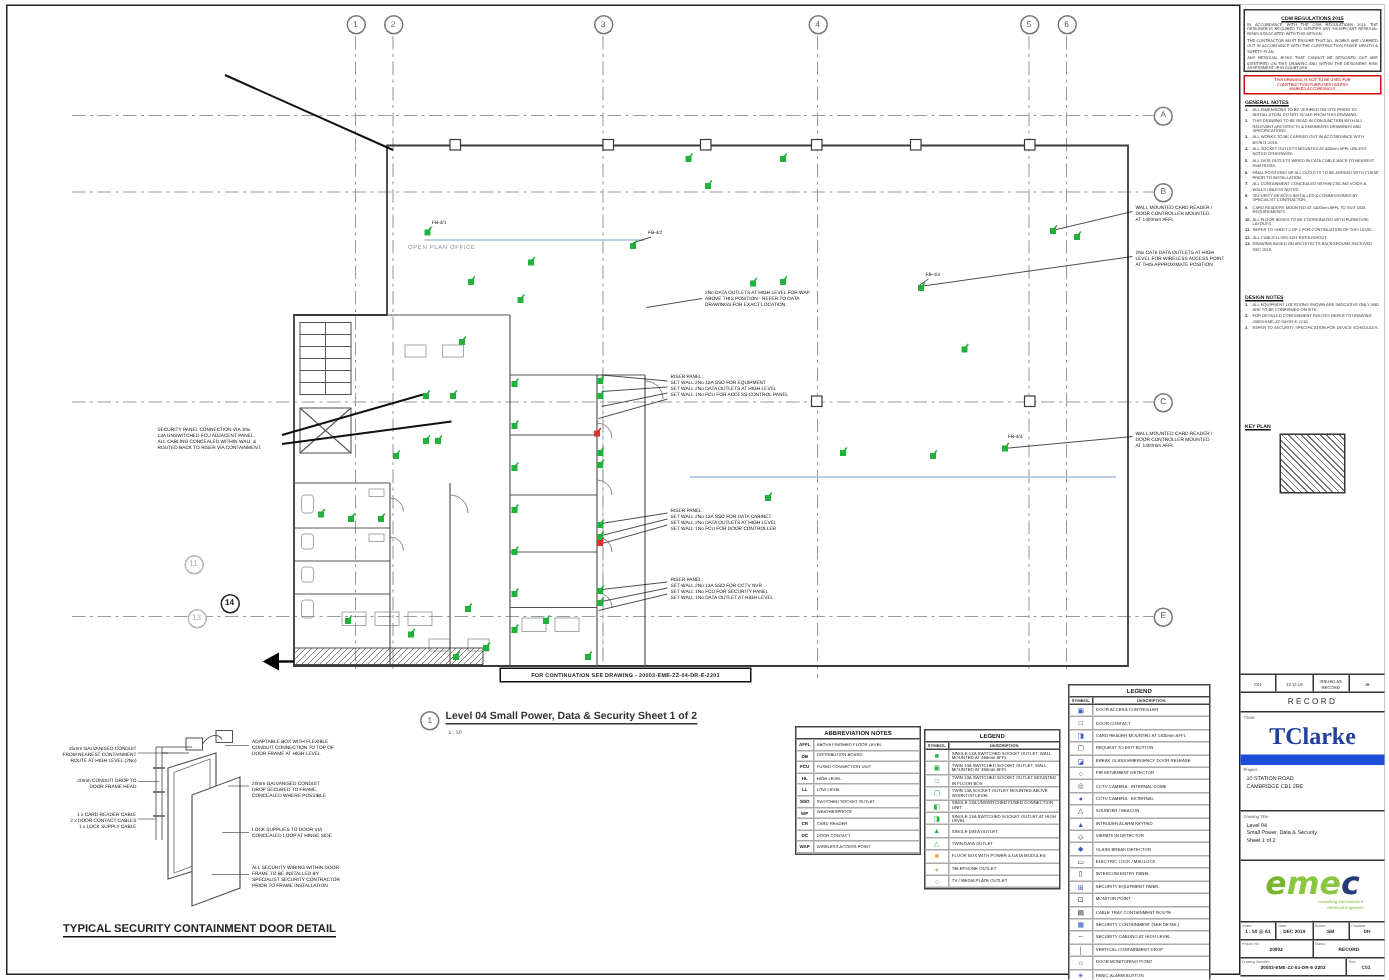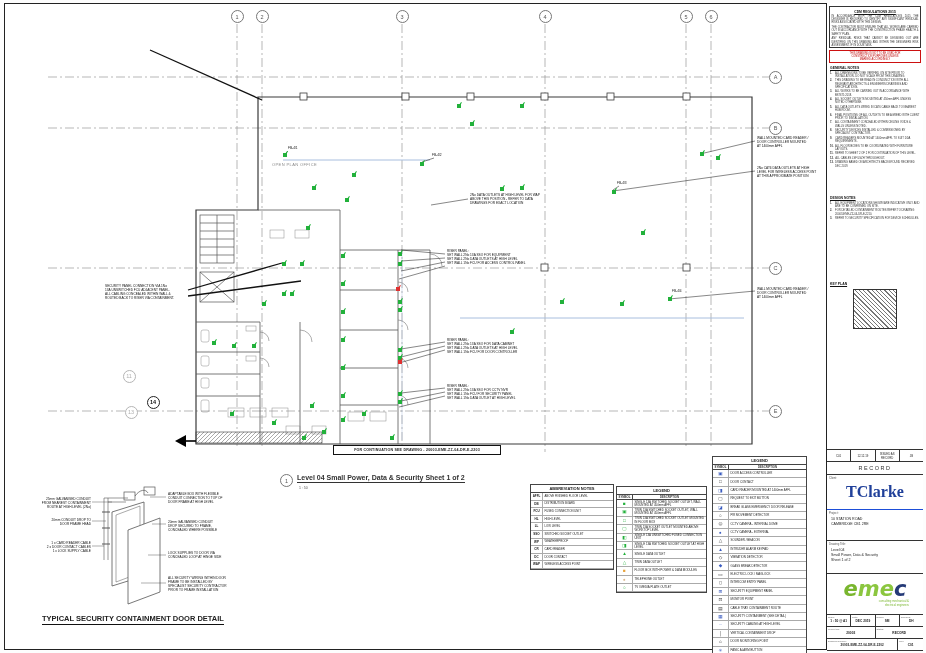--- a/index.html
+++ b/index.html
@@ -70,21 +70,21 @@
   .ni-num { min-width:3.5px; font-weight:bold; }
   .p-key { top:278px; padding:0 3px; }
   .key-hatch { margin:3px auto 0 auto; width:44px; height:40px; border:1px solid #333;
     background:repeating-linear-gradient(45deg,#777 0 .8px,transparent .8px 3px); }
   .p-rev { top:446px; height:13px; border-top:1px solid #333; border-bottom:1px solid #333; display:flex; }
   .rev-cell { flex:1; border-right:1px solid #333; font-size:2.8px; display:flex; align-items:center; justify-content:center; text-align:center; }
   .rev-cell:last-child { border-right:none; }
   .p-record { top:459px; height:13px; border-bottom:1px solid #333; display:flex; align-items:center; justify-content:center;
     font-size:5.5px; letter-spacing:1.5px; color:#333; }
   .sec-label { font-size:2.8px; color:#555; padding:1px 0 0 2px; display:block; }
-  .p-client { top:472px; height:35px; border-bottom:1px solid #1d4ed8; }
+  .p-client { top:472px; height:35px; border-bottom:7px solid #1d4ed8; }
   .tclarke { text-align:center; font-family:"Liberation Serif", serif; font-weight:bold; font-size:16px; color:#20409a; margin-top:3px; }
   .p-project { top:507px; height:31px; border-bottom:1px solid #333; }
   .p-lines { padding:2px 0 0 4px; font-size:3.6px; line-height:1.4; color:#222; }
   .p-dtitle { top:538px; height:33px; border-bottom:1px solid #333; }
   .p-logo { top:571px; height:41px; text-align:center; }
   .emec { font-style:italic; font-weight:bold; font-size:21px; line-height:1; margin-top:5px; font-family:"DejaVu Sans", sans-serif; }
   .emec .g1 { color:#79b62e; } .emec .g2 { color:#8bc63f; } .emec .nv { color:#253a77; }
   .emec-tag { font-size:2.8px; color:#79b62e; text-align:right; padding-right:14px; line-height:1.3; }
   .p-fields { top:611px; bottom:0; border-top:1px solid #333; }
   .frow { display:flex; border-bottom:1px solid #333; }

